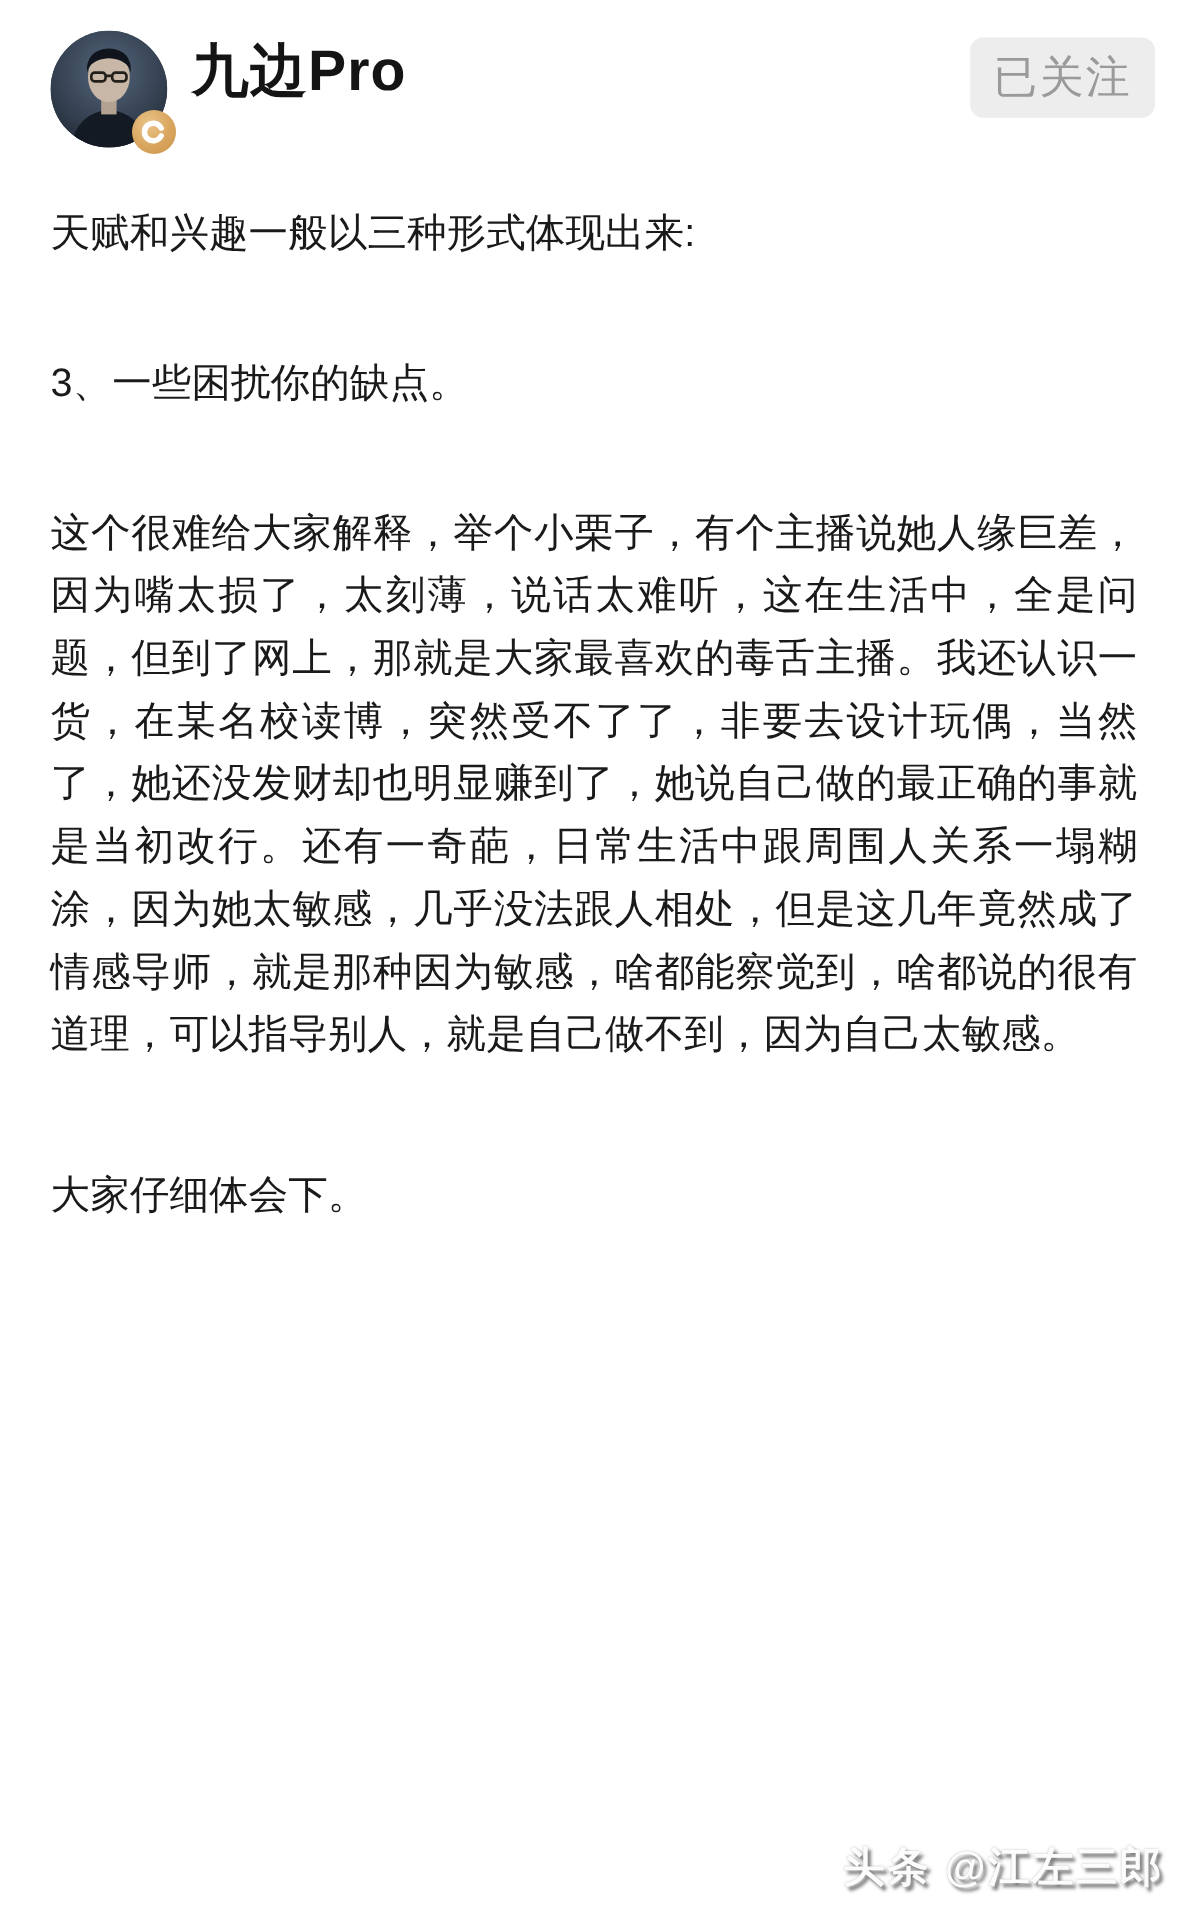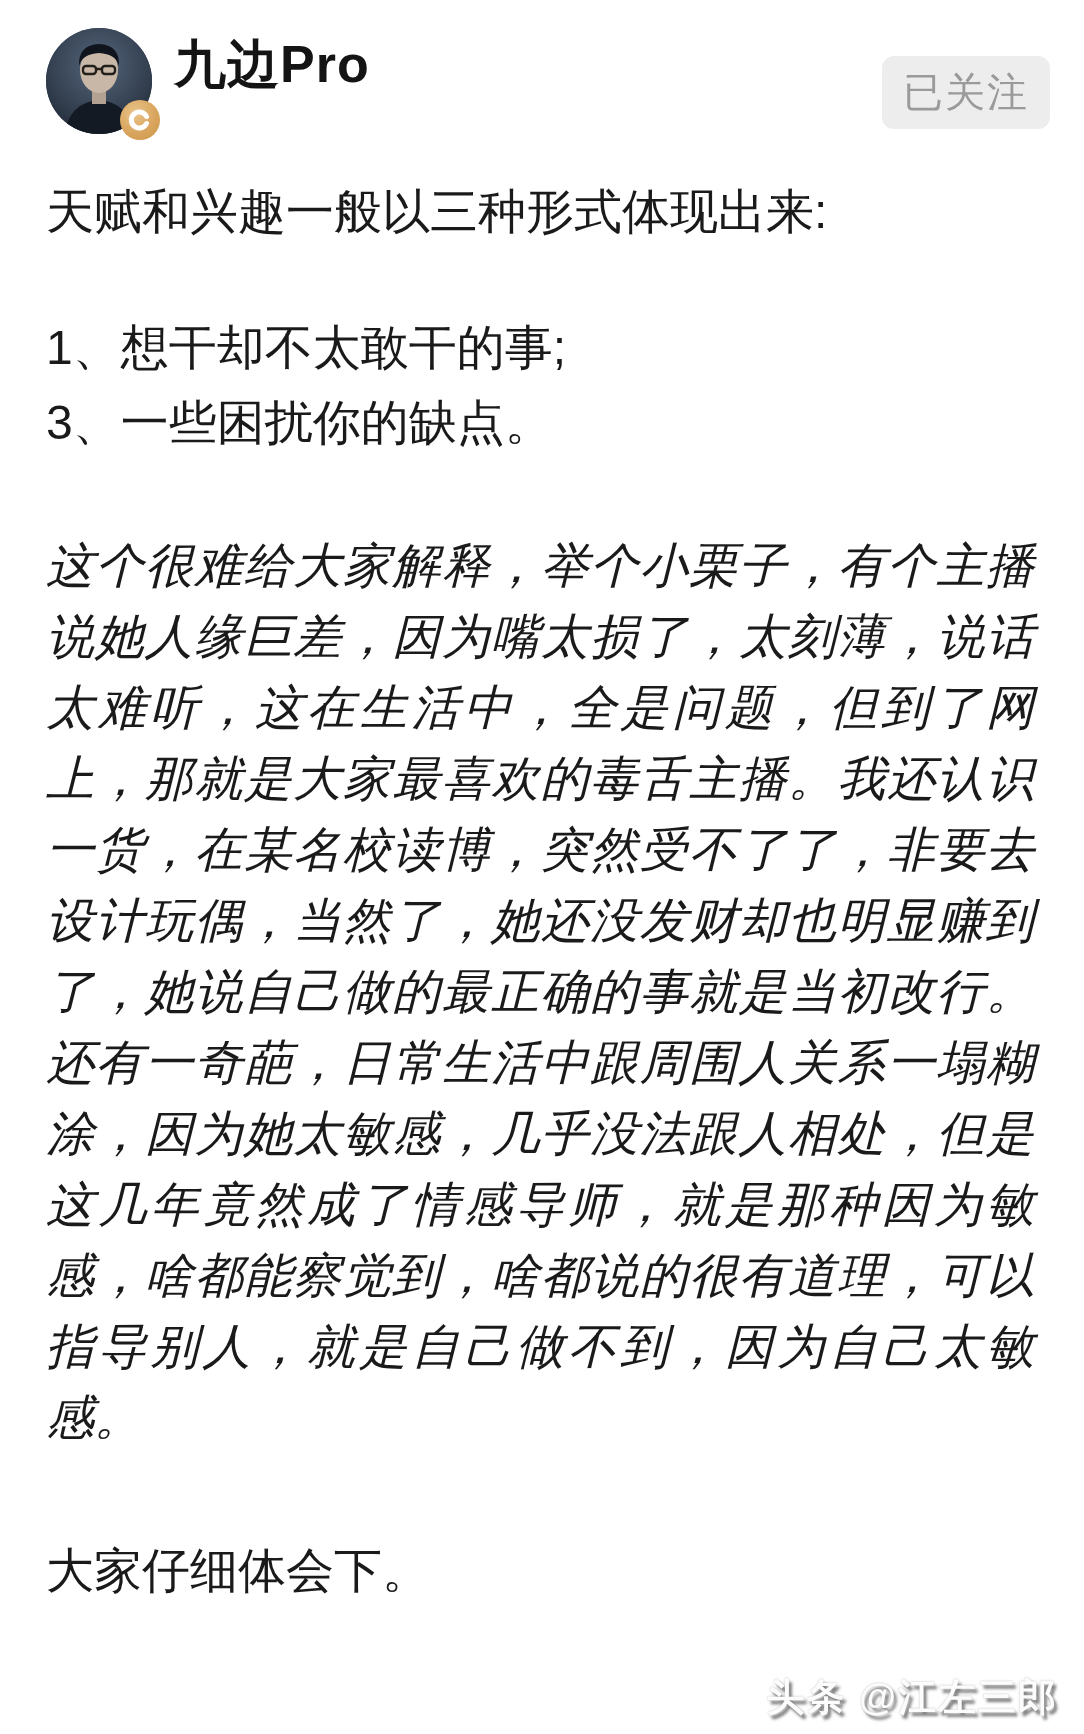--- a/index.html
+++ b/index.html
@@ -24,42 +24,41 @@
   .badge {
     position:absolute; right:-8px; bottom:-6px;
     width:40px; height:40px; border-radius:50%;
     background:radial-gradient(circle at 38% 32%, #e9c489 0%, #d9a55e 55%, #cc9347 100%);
     display:flex; align-items:center; justify-content:center;
   }
   .user-block { position:absolute; left:128px; top:2px; }
   .username { font-size:52px; font-weight:700; color:#141414; letter-spacing:1px; }
   .meta { margin-top:14px; font-size:31px; color:#9b9b9b; white-space:nowrap; max-width:700px; overflow:hidden; }
   .follow-btn {
-    position:absolute; right:0; top:28px;
+    position:absolute; right:0; top:6px;
     width:168px; height:73px;
     background:#ededed; border:none; border-radius:12px;
     font-size:40px; color:#9a9a9a;
     font-family:inherit;
     display:flex; align-items:center; justify-content:center;
     letter-spacing:2px;
   }
 
   
   .content {
     position:absolute; left:46px; top:180px; width:988px;
-    color:#1a1a1a; font-size:48px;
+    color:#1a1a1a; font-size:36px;
   }
   .intro { line-height:64px; margin:0; }
   .list { margin:66px 0 0 0; line-height:75px; }
   .para {
     margin:70px 0 0 0;
-    line-height:71px;
+    line-height:57px;
     text-align:justify;
     text-justify:inter-ideograph;
-    font-style:italic;
   }
   .closing { margin:86px 0 0 0; line-height:64px; }
 
   
   .watermark {
     position:absolute; right:26px; top:1672px;
     font-size:38px; font-weight:700; letter-spacing:2px;
     color:#fcfcfc;
     text-shadow: 3px 4px 3px rgba(105,105,105,0.85), 0 0 2px rgba(130,130,130,0.55);
     white-space:nowrap;
@@ -107,21 +106,20 @@
       <div class="username">九边Pro</div>
     </div>
 
     <button class="follow-btn">已关注</button>
   </div>
 
   <div class="content">
     <p class="intro">天赋和兴趣一般以三种形式体现出来:</p>
 
     <div class="list">
-      <div>1、想干却不太敢干的事;</div>
       <div>3、一些困扰你的缺点。</div>
     </div>
 
     <p class="para">这个很难给大家解释，举个小栗子，有个主播说她人缘巨差，因为嘴太损了，太刻薄，说话太难听，这在生活中，全是问题，但到了网上，那就是大家最喜欢的毒舌主播。我还认识一货，在某名校读博，突然受不了了，非要去设计玩偶，当然了，她还没发财却也明显赚到了，她说自己做的最正确的事就是当初改行。还有一奇葩，日常生活中跟周围人关系一塌糊涂，因为她太敏感，几乎没法跟人相处，但是这几年竟然成了情感导师，就是那种因为敏感，啥都能察觉到，啥都说的很有道理，可以指导别人，就是自己做不到，因为自己太敏感。</p>
 
     <p class="closing">大家仔细体会下。</p>
   </div>
 
   <div class="watermark">头条 @江左三郎</div>
 

